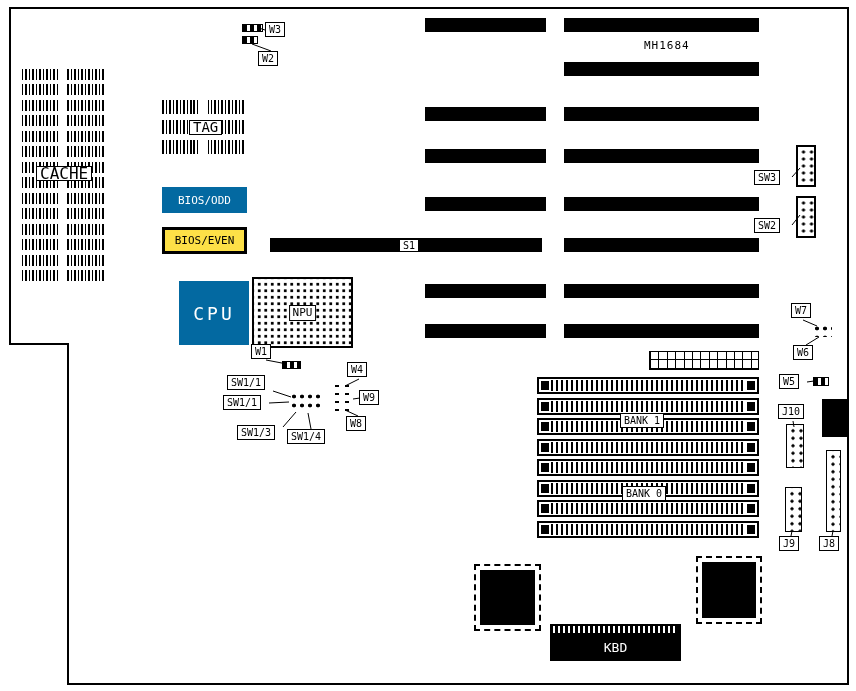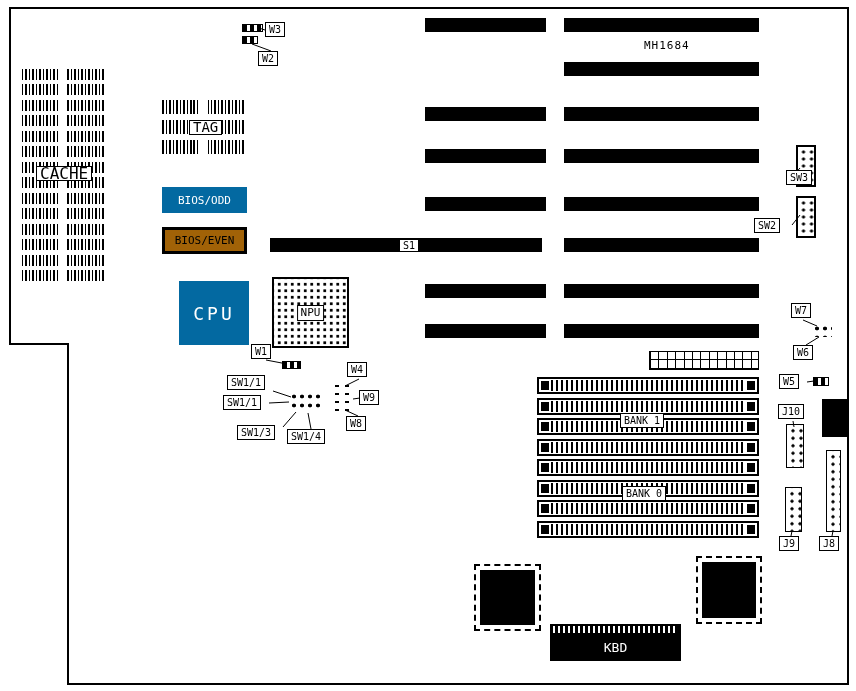--- a/index.html
+++ b/index.html
@@ -34,28 +34,28 @@
      linear-gradient(90deg,transparent 0 38px,#fff 38px 44px,transparent 44px 82px),
      repeating-linear-gradient(0deg,transparent 0 11px,#fff 11px 15.5px),
      repeating-linear-gradient(90deg,#000 0 1.5px,#fff 1.5px 3.5px)}
   .tag{position:absolute;left:162px;top:100px;width:84px;height:54px;background-image:
      linear-gradient(90deg,transparent 0 38px,#fff 38px 46px,transparent 46px 84px),
      repeating-linear-gradient(0deg,transparent 0 14px,#fff 14px 20px),
      repeating-linear-gradient(90deg,#000 0 1.5px,#fff 1.5px 3.5px)}
   .respack{position:absolute;left:649px;top:351px;width:110px;height:19px;border:1px solid #000;
      background-image:repeating-linear-gradient(90deg,#000 0 1px,transparent 1px 8.4px),
                       repeating-linear-gradient(0deg,#000 0 1px,transparent 1px 9px)}
-  .npu{position:absolute;left:272px;top:277px;width:77px;height:71px;border:2px solid #000;
+  .npu{position:absolute;left:252px;top:277px;width:101px;height:71px;border:2px solid #000;
        background-image:radial-gradient(#000 1.3px,transparent 1.5px);
        background-size:6.5px 6.5px;background-position:2px 2px}
   .npulabel{position:absolute;left:50%;top:50%;transform:translate(-50%,-50%);background:#fff;
             border:1px solid #000;font-size:11px;line-height:14px;padding:0 3px}
   .cpu{left:179px;top:281px;width:70px;height:64px;font-size:18px;letter-spacing:3px}
   .biosodd{left:162px;top:187px;width:85px;height:26px;font-size:11px}
-  .bioseven{position:absolute;left:162px;top:227px;width:85px;height:27px;background:#a16207;
+  .bioseven{position:absolute;left:162px;top:227px;width:85px;height:27px;background:#fde047;
             border:3px solid #000;display:flex;align-items:center;justify-content:center;font-size:11px}
   .kbd{position:absolute;left:550px;top:624px;width:131px;height:37px;background:#000;color:#fff;
        display:flex;align-items:flex-end;justify-content:center;font-size:13px;padding-bottom:6px}
   .kbd::before{content:"";position:absolute;left:3px;right:3px;top:2px;height:7px;
        background:repeating-linear-gradient(90deg,#fff 0 2px,#000 2px 5px)}
   .rtc{position:absolute;left:694px;top:627px;width:79px;height:38px;background:#000;color:#fff;
        font-weight:bold;font-size:11px;line-height:13px;display:flex;flex-direction:column;
        align-items:center;justify-content:center}
   .din{position:absolute;left:822px;top:399px;width:26px;height:38px;background:#000}
   .partnum{position:absolute;left:644px;top:39px;font-size:11px;letter-spacing:1px}
@@ -136,21 +136,21 @@
   <div class="slot" style="left:564px;top:284px;width:195px"></div>
   <div class="slot" style="left:564px;top:324px;width:195px"></div>
 
   <div class="partnum">MH1684</div>
 
   <div class="slot" style="left:270px;top:238px;width:272px"></div>
   <div class="callout" style="left:399px;top:239px;line-height:11px">S1</div>
 
   <div class="dip" style="left:796px;top:145px;width:20px;height:42px"></div>
   <div class="dip" style="left:796px;top:196px;width:20px;height:42px"></div>
-  <div class="callout" style="left:786px;top:170px">SW3</div>
+  <div class="callout" style="left:754px;top:170px">SW3</div>
   <div class="callout" style="left:754px;top:218px">SW2</div>
 
   <div class="dotblock" style="left:811px;top:322px;width:21px;height:15px"></div>
   <div class="hatchstrip" style="left:813px;top:377px;width:16px;height:9px"></div>
   <div class="callout" style="left:791px;top:303px">W7</div>
   <div class="callout" style="left:793px;top:345px">W6</div>
   <div class="callout" style="left:779px;top:374px">W5</div>
 
   <div class="din"></div>
 

